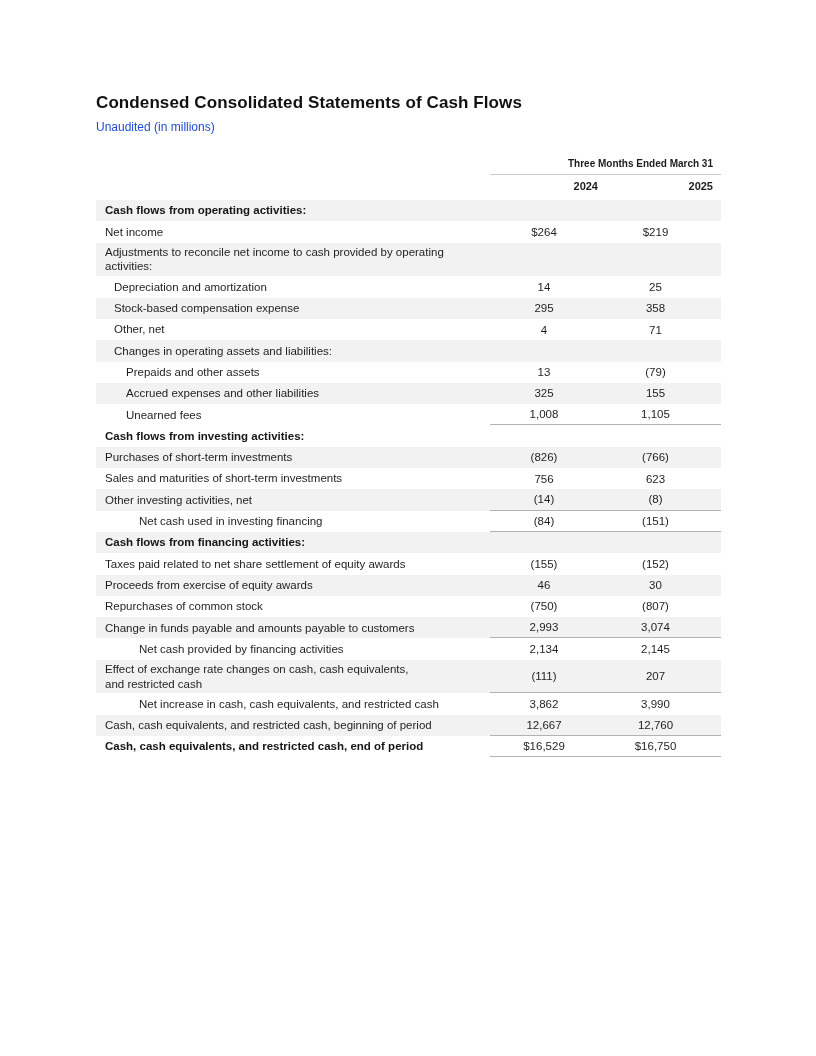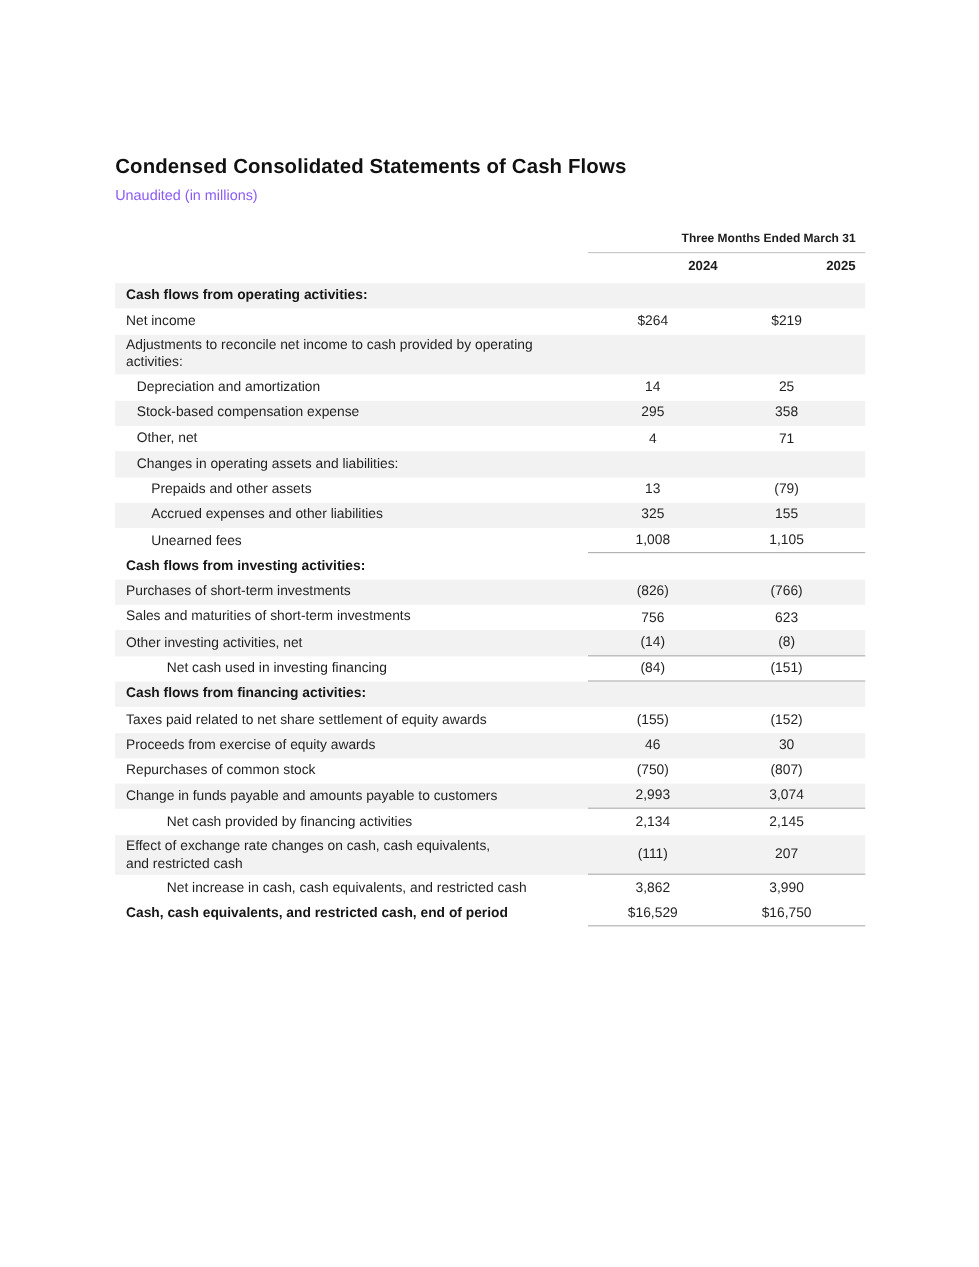--- a/index.html
+++ b/index.html
@@ -4,25 +4,24 @@
 <style>
   * { margin:0; padding:0; box-sizing:border-box; }
   html,body { background:#ffffff; }
   .page {
     position:relative;
     width:816px; height:918px;
     background:#ffffff;
     font-family:"Liberation Sans","DejaVu Sans",sans-serif;
     color:#1c1c1c;
     overflow:hidden;
-    margin-top:36px;
   }
   .content { position:absolute; left:96px; top:93px; width:625px; }
   .doc-title { font-size:17px; font-weight:bold; color:#111; letter-spacing:0.1px; }
-  .doc-subtitle { font-size:12px; margin-top:7px; color:#8b5cf6; }
+  .doc-subtitle { font-size:12px; margin-top:7px; color:#1d4ed8; }
 
   .table { margin-top:24px; }
   .thead-period { display:flex; }
   .thead-period .spacer { flex:1; }
   .thead-period .period {
     width:231px; text-align:right; padding:0 8px 5px 0;
     font-size:10px; font-weight:bold; color:#1c1c1c;
     border-bottom:1px solid #c9c9c9;
   }
   .thead-years { display:flex; min-height:22px; align-items:center; }
@@ -272,20 +271,29 @@
           </div>
           <div class="row">
             <div class="label" style="padding-left: 43px;">
               <span>Net increase in cash, cash equivalents, and restricted cash</span>
             </div>
             <div class="numwrap">
               <div class="cell c1">3,862</div>
               <div class="cell c2">3,990</div>
             </div>
           </div>
+          <div class="row shaded">
+            <div class="label" style="padding-left: 9px;">
+              <span>Cash, cash equivalents, and restricted cash, beginning of period</span>
+            </div>
+            <div class="numwrap rule">
+              <div class="cell c1">12,667</div>
+              <div class="cell c2">12,760</div>
+            </div>
+          </div>
           <div class="row bold">
             <div class="label" style="padding-left: 9px;">
               <span>Cash, cash equivalents, and restricted cash, end of period</span>
             </div>
             <div class="numwrap rule">
               <div class="cell c1">$16,529</div>
               <div class="cell c2">$16,750</div>
             </div>
           </div>
         </div>

